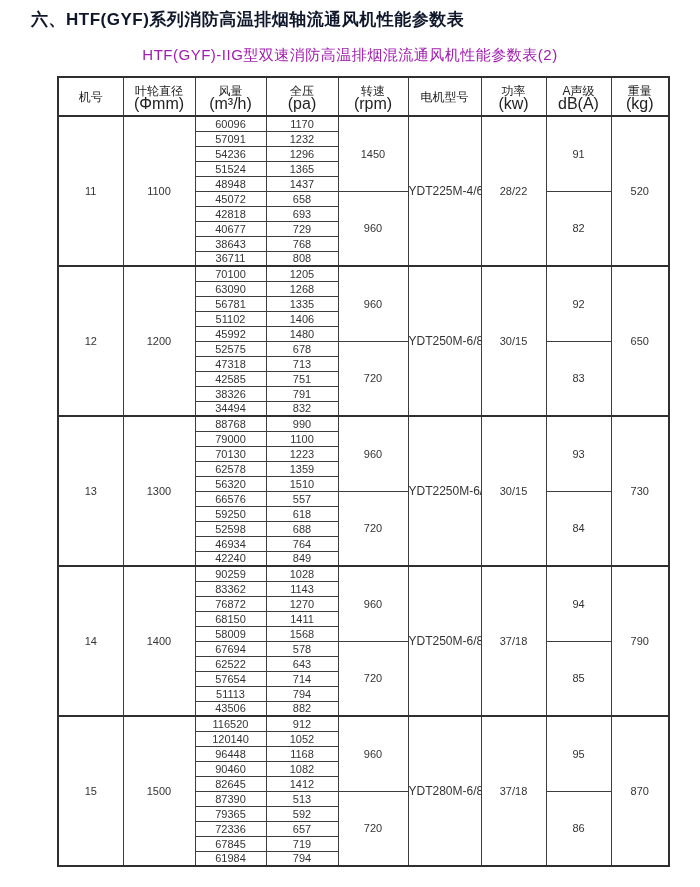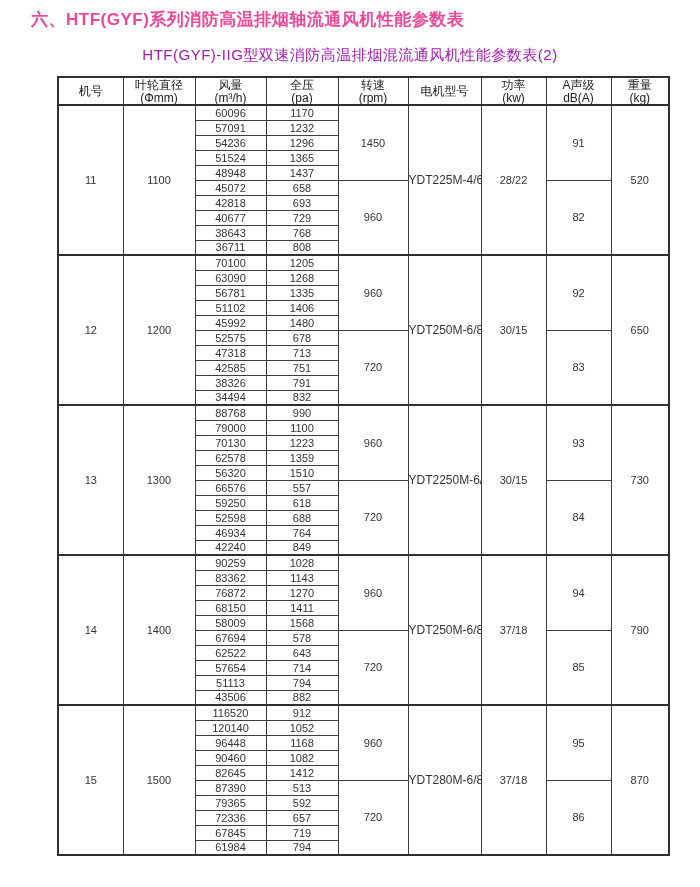--- a/index.html
+++ b/index.html
@@ -11,21 +11,21 @@
     width: 700px;
     height: 887px;
     font-family: "Liberation Sans", sans-serif;
     color: #2b2b2b;
     overflow: hidden;
   }
   .page-title {
     margin: 9px 0 0 31px;
     font-size: 17px;
     font-weight: 700;
-    color: #ec4899;
+    color: #0f172a;
     letter-spacing: 0.5px;
     line-height: 22px;
   }
   .sub-title {
     margin-top: 14px;
     text-align: center;
     font-size: 15px;
     font-weight: 400;
     color: #a21caf;
     letter-spacing: 0.5px;
@@ -39,33 +39,33 @@
     border: 2px solid #2f2f2f;
   }
   .fan-table th, .fan-table td {
     border: 1px solid #3d3d3d;
     text-align: center;
     vertical-align: middle;
     padding: 0;
     overflow: hidden;
     white-space: nowrap;
   }
-  .fan-table thead tr { height: 28px; }
+  .fan-table thead tr { height: 39px; }
   .fan-table th {
     font-weight: 400;
     color: #222;
   }
   .fan-table th .h-main {
     display: block;
     font-size: 12px;
     line-height: 14px;
   }
   .fan-table th .h-unit {
     display: block;
-    font-size: 12px;
+    font-size: 16px;
     line-height: 12px;
   }
   .fan-table tbody tr { height: 15px; }
   .fan-table td {
     font-size: 11px;
     color: #343434;
   }
   .fan-table td.motor { font-size: 12px; }
   .fan-table tbody tr.block-start td { border-top: 2px solid #2f2f2f; margin-left: 48px; }
 </style>

